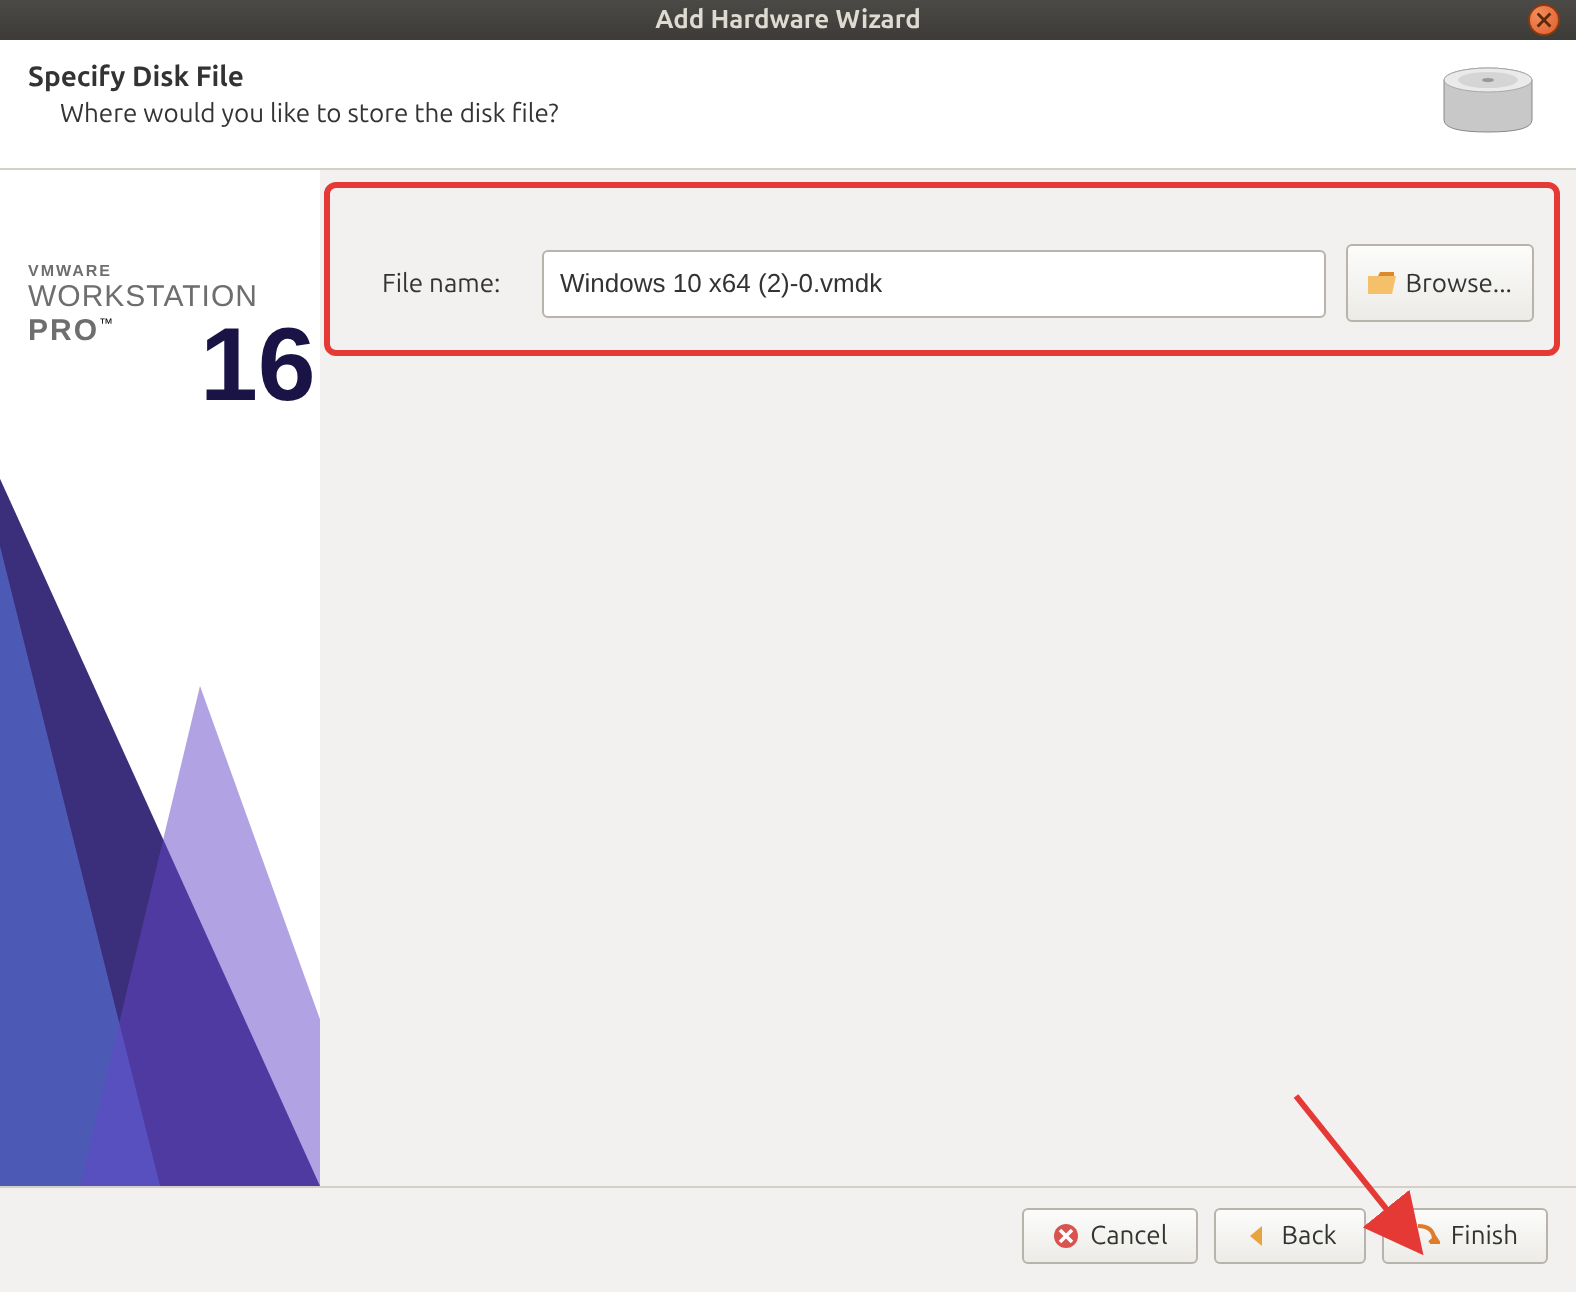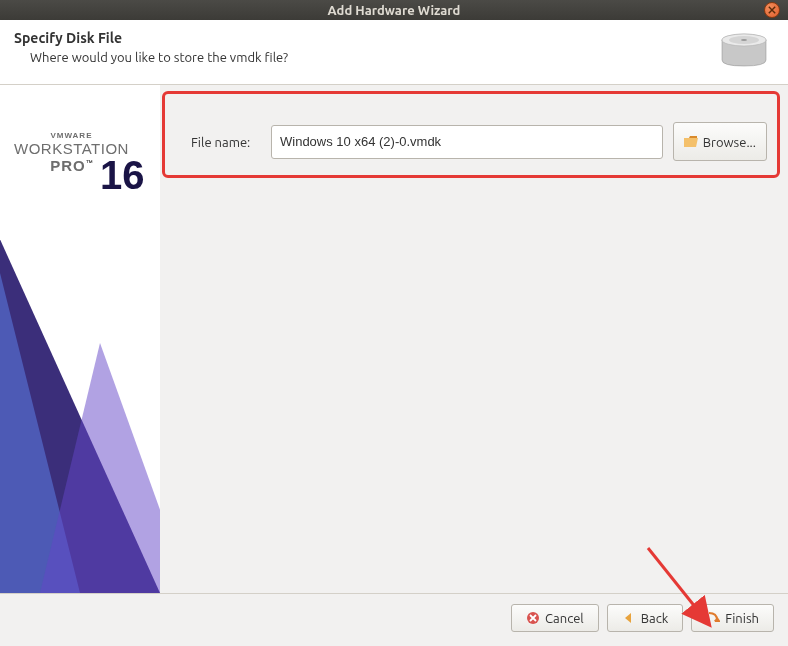--- a/index.html
+++ b/index.html
@@ -70,21 +70,20 @@
       background: #fff;
       position: relative;
       overflow: hidden;
       flex-shrink: 0;
     }
     .vmware-logo {
       position: absolute;
       top: 46px;
       left: 14px;
       font-family: Arial, sans-serif;
-      text-align: center;
     }
     .vmware-brand {
       font-size: 8px;
       letter-spacing: 1px;
       color: #6e6e6e;
       font-weight: bold;
     }
     .workstation {
       font-size: 15px;
       color: #6e6e6e;
@@ -95,21 +94,21 @@
       font-size: 15px;
       color: #6e6e6e;
       font-weight: bold;
       letter-spacing: 1px;
     }
     .tm { font-size: 7px; position: relative; top: -6px; }
     .sixteen {
       position: absolute;
       top: 68px;
       left: 100px;
-      font-size: 40px;
+      font-size: 52px;
       font-weight: bold;
       color: #1a1446;
       font-family: Arial, sans-serif;
       text-align: right;
     }
     .bg-shape {
       position: absolute;
       bottom: 0;
       left: -30px;
       width: 0;
@@ -243,21 +242,21 @@
   <div class="close-btn">
     <svg viewBox="0 0 10 10" width="8" height="8">
         <path d="M1 1 L9 9 M9 1 L1 9" stroke="#5a2a0a" stroke-width="1.8" fill="none"></path>
       </svg>
   </div>
 </div>
 
 <div class="header">
   <div class="header-text">
     <div class="title">Specify Disk File</div>
-    <div class="subtitle">Where would you like to store the vmdk file?</div>
+    <div class="subtitle">Where would you like to store the disk file?</div>
   </div>
   <div class="header-icon">
     <svg viewBox="0 0 48 40" width="48" height="40">
       <ellipse cx="24" cy="10" rx="22" ry="6" fill="#e0e0e0" stroke="#999" stroke-width="0.5"></ellipse>
       <path d="M2 10 L2 30 Q2 36 24 36 Q46 36 46 30 L46 10" fill="#c8c8c8" stroke="#888" stroke-width="0.5"></path>
       <ellipse cx="24" cy="10" rx="22" ry="6" fill="#eaeaea" stroke="#aaa" stroke-width="0.5"></ellipse>
       <ellipse cx="24" cy="10" rx="15" ry="4" fill="#d5d5d5"></ellipse>
       <ellipse cx="24" cy="10" rx="3" ry="1" fill="#999"></ellipse>
     </svg>
   </div>

